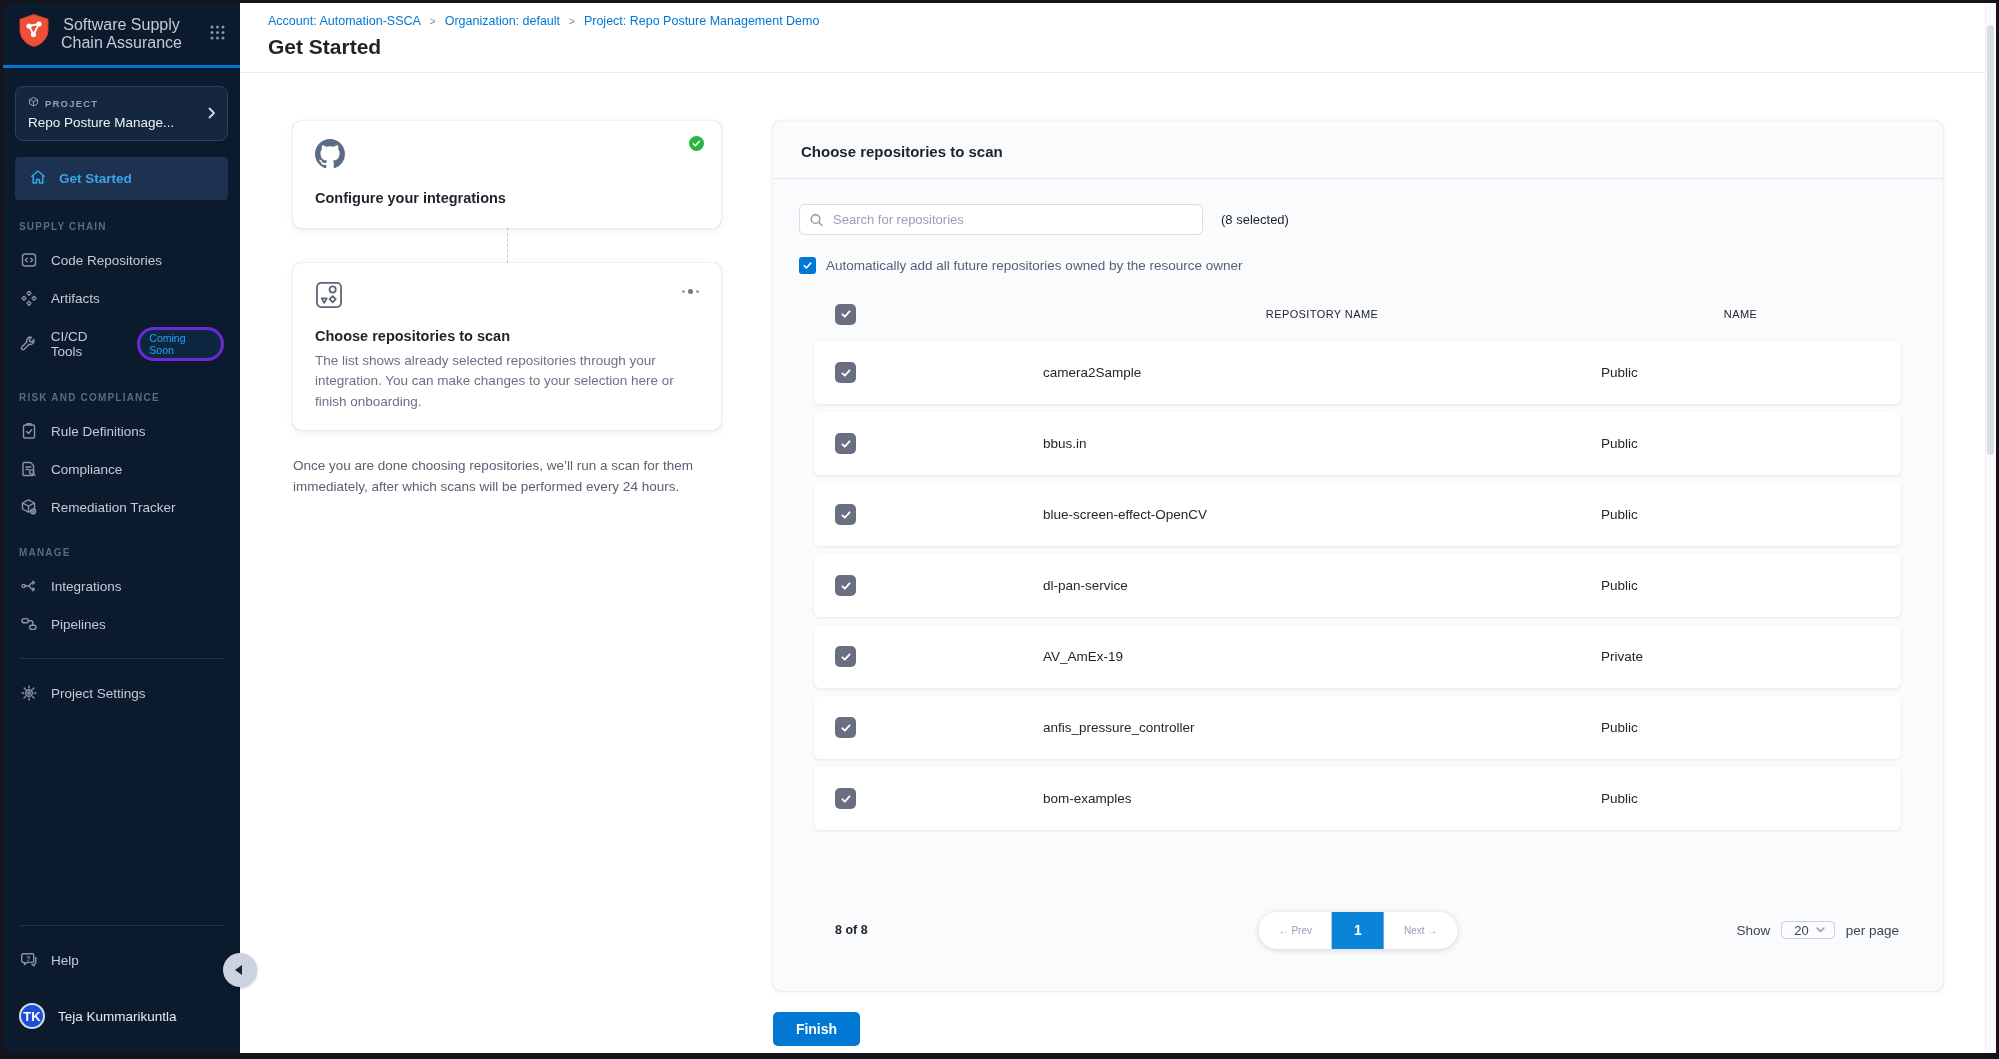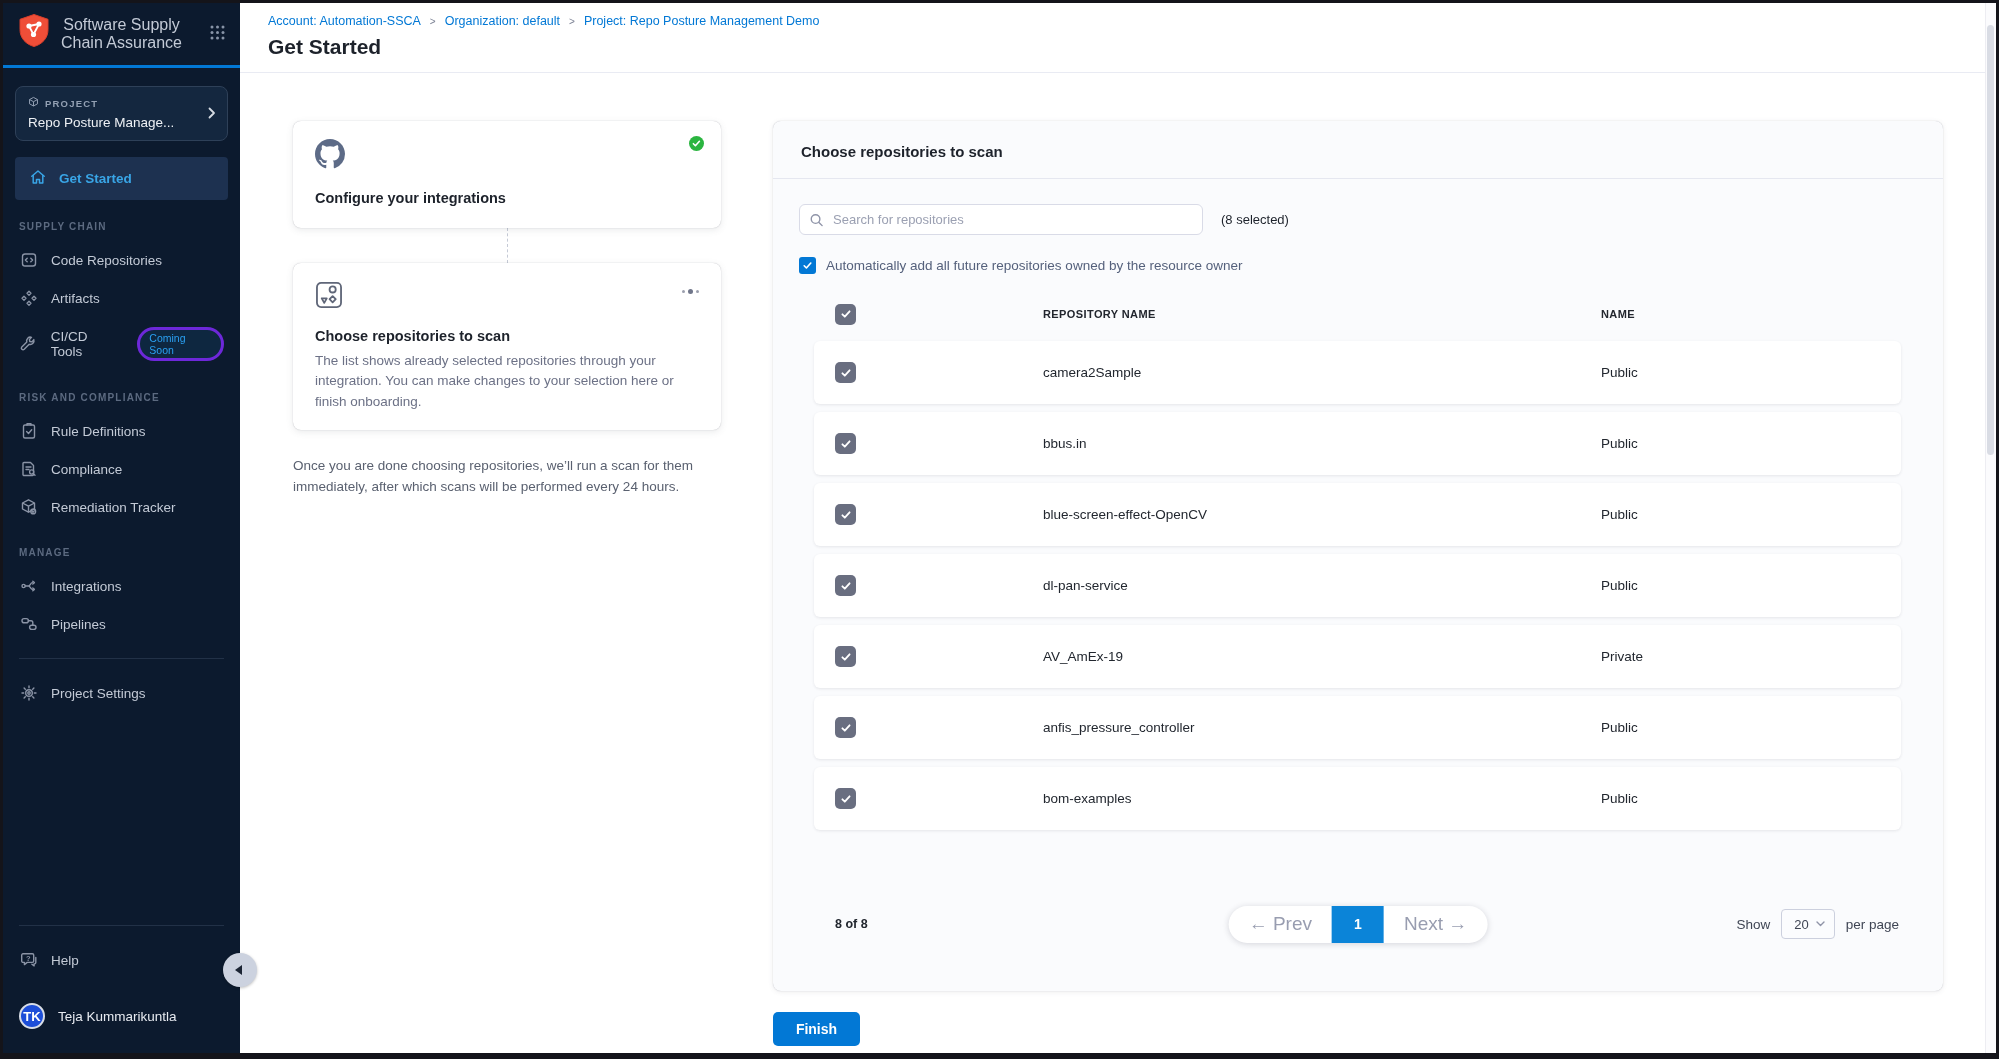--- a/index.html
+++ b/index.html
@@ -62,33 +62,33 @@
   .search-box svg { position:absolute; left:10px; top:50%; transform:translateY(-50%); color:#8f94a8; }
   .search-box input { width:100%; height:31px; border:1px solid #d9dbe7; border-radius:6px; background:#fff; padding:0 10px 0 33px; font-size:13px; color:#22272f; font-family:"Liberation Sans",sans-serif; outline:none; }
   .search-box input::placeholder { color:#9ba0b2; }
   .selected-label { font-size:13px; color:#1d222b; }
   .auto-add { margin-top:22px; display:flex; align-items:center; gap:10px; font-size:13.5px; color:#55617c; cursor:pointer; }
   .cb-blue { width:17px; height:17px; border-radius:3px; background:#0278d5; display:flex; align-items:center; justify-content:center; flex-shrink:0; cursor:pointer; }
   .cb-gray { width:21px; height:21px; border-radius:5px; background:#696e80; display:flex; align-items:center; justify-content:center; flex-shrink:0; cursor:pointer; }
 
   .table-area { padding:23px 42px 0 41px; }
   .thead { display:flex; align-items:center; padding:0 21px; height:34px; margin-bottom:10px; }
-  .th { font-size:11px; font-weight:700; color:#22262e; letter-spacing:.4px; }
+  .th { font-size:11px; font-weight:400; color:#22262e; letter-spacing:.4px;text-align:center; }
   .cell-check { width:22px; display:flex; }
   .cell-name { width:558px; margin-left:186px; }
   .cell-type { flex:1; }
   .trow { height:63px; margin-bottom:8px; background:#fff; border-radius:6px; box-shadow:0 1px 3px rgba(40,41,61,.1); display:flex; align-items:center; padding:0 21px; font-size:13.5px; color:#22272f; }
 
   .pagination { margin-top:auto; display:flex; align-items:center; padding:0 44px 0 62px; margin-bottom:52px; position:relative; }
   .page-count { font-size:12.5px; font-weight:700; color:#22272f; }
   .pager { position:absolute; left:50%; transform:translateX(-50%); display:flex; align-items:center; height:37px; background:#fff; border-radius:20px; box-shadow:0 1px 6px rgba(40,41,61,.18); overflow:hidden; }
-  .pager-btn { padding:0 20px; color:#989db0; font-size:19px; background:none; border:none; height:100%; cursor:pointer; font-family:"Liberation Sans",sans-serif; }
+  .pager-btn { padding:0 20px; color:#989db0; font-size:10px; background:none; border:none; height:100%; cursor:pointer; font-family:"Liberation Sans",sans-serif; }
   .pager-page { width:52px; height:100%; background:#0b84d8; color:#fff; display:flex; align-items:center; justify-content:center; font-size:14px; font-weight:600; cursor:pointer; }
   .show-group { margin-left:auto; display:flex; align-items:center; gap:11px; font-size:13.5px; color:#3f4554; }
-  .select-box { border:1px solid #ccd0de; border-radius:4px; height:30px; padding:0 9px 0 12px; display:flex; align-items:center; gap:7px; background:#fbfcfe; color:#3f4554; font-size:13px; cursor:pointer; }
+  .select-box { border:1px solid #ccd0de; border-radius:4px; height:18px; padding:0 9px 0 12px; display:flex; align-items:center; gap:7px; background:#fbfcfe; color:#3f4554; font-size:13px; cursor:pointer; }
   .select-box svg { color:#8f94a8; }
 
   .finish-btn { position:absolute; left:533px; bottom:7px; width:87px; height:34px; background:#0278d5; color:#fff; border:none; border-radius:5px; font-size:14px; font-weight:600; font-family:"Liberation Sans",sans-serif; cursor:pointer; }
 
   .page-scrollbar { position:absolute; right:0; top:0; bottom:0; width:11px; background:#fbfbfd; border-left:1px solid #ededf2; }
   .page-scrollbar .thumb { position:absolute; top:22px; right:2px; width:7px; height:430px; border-radius:4px; background:#d9dce4; }
 </style>
 </head>
 <body>
 

